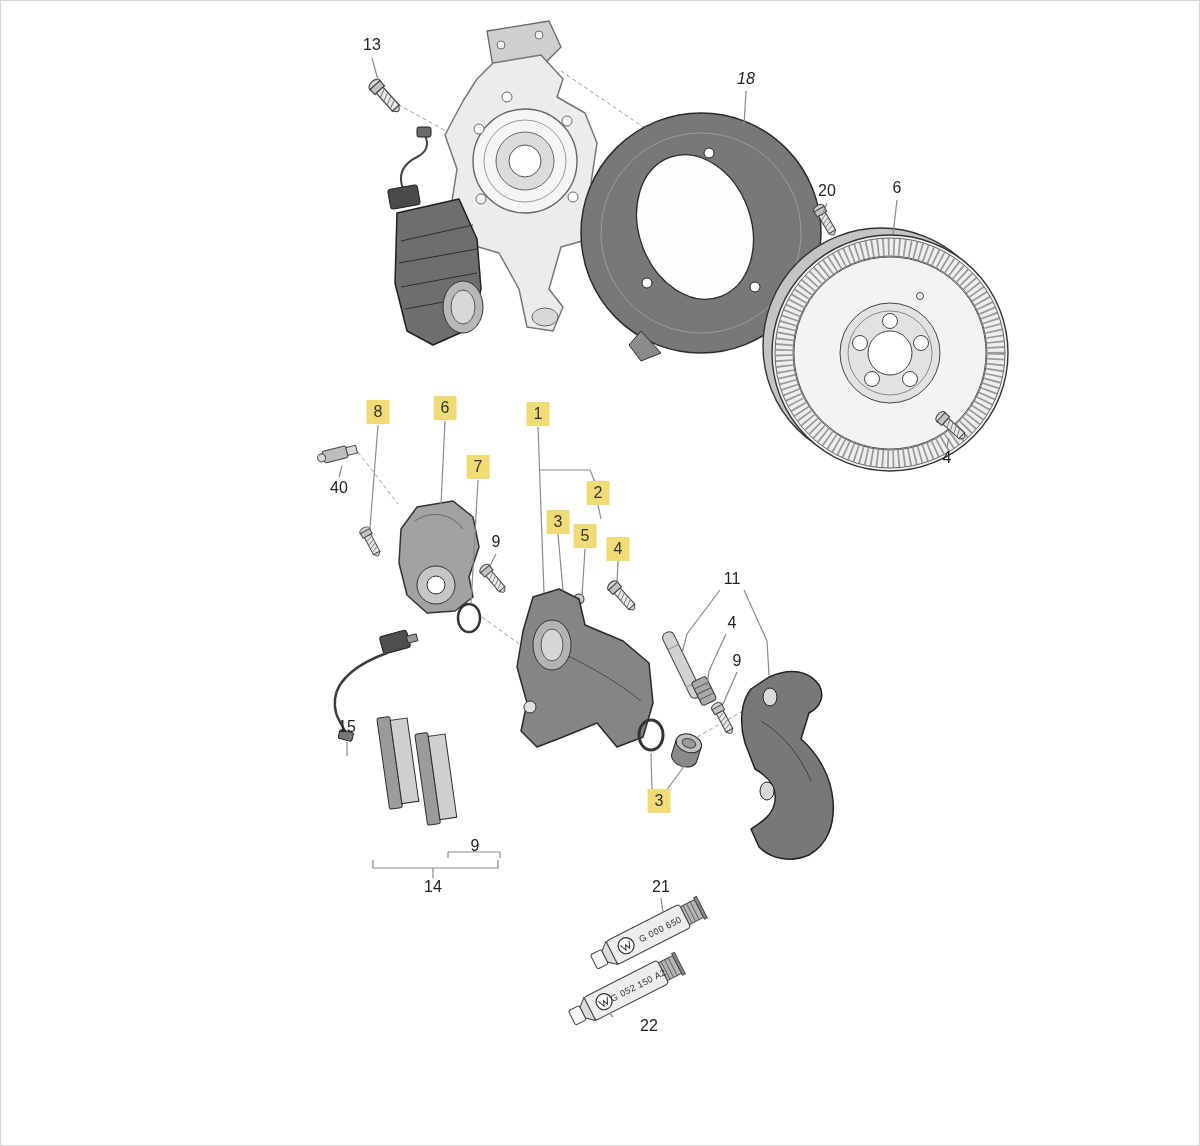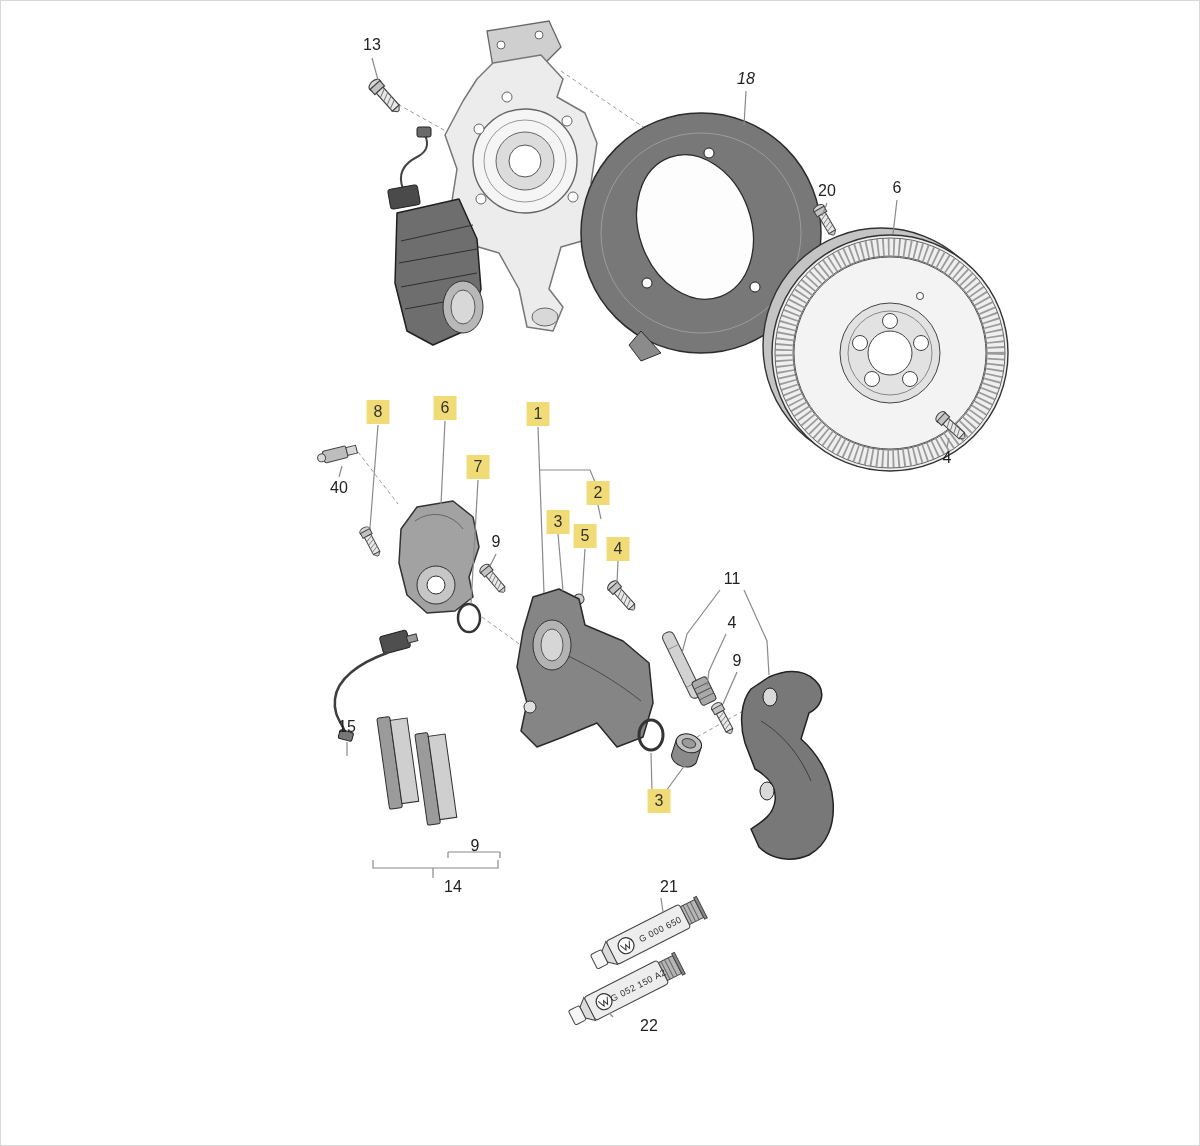--- a/index.html
+++ b/index.html
@@ -251,18 +251,18 @@
   <div class="co hl" style="left:597px; top:492px;">2</div>
   <div class="co hl" style="left:557px; top:521px;">3</div>
   <div class="co hl" style="left:584px; top:535px;">5</div>
   <div class="co hl" style="left:617px; top:548px;">4</div>
   <div class="co" style="left:495px; top:541px;">9</div>
   <div class="co" style="left:731px; top:578px;">11</div>
   <div class="co" style="left:731px; top:622px;">4</div>
   <div class="co" style="left:736px; top:660px;">9</div>
   <div class="co" style="left:346px; top:726px;">15</div>
   <div class="co" style="left:474px; top:845px;">9</div>
-  <div class="co" style="left:432px; top:886px;margin-left:20px;">14</div>
+  <div class="co" style="left:432px; top:886px;">14</div>
   <div class="co hl" style="left:658px; top:800px;">3</div>
-  <div class="co" style="left:660px; top:886px;margin-left:8px;">21</div>
+  <div class="co" style="left:660px; top:886px;">21</div>
   <div class="co" style="left:648px; top:1025px;">22</div>
 
 </div>
 
 </body></html>

